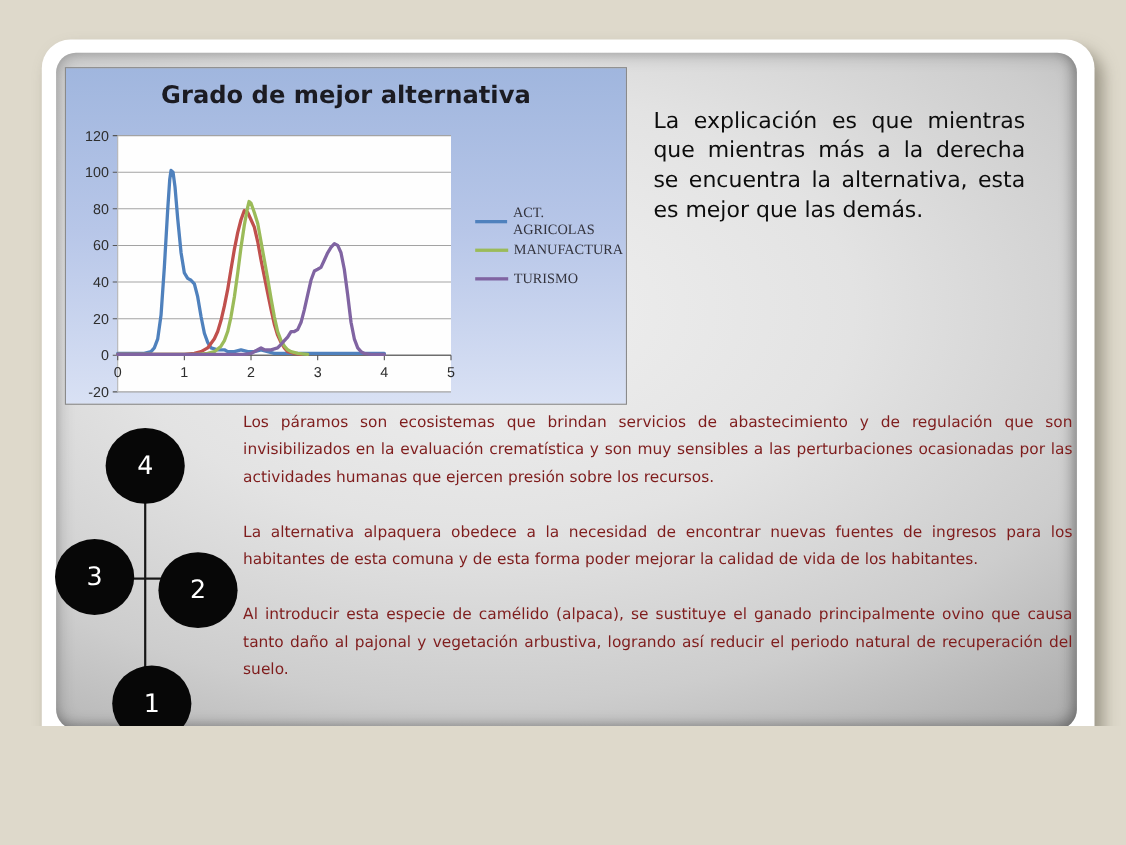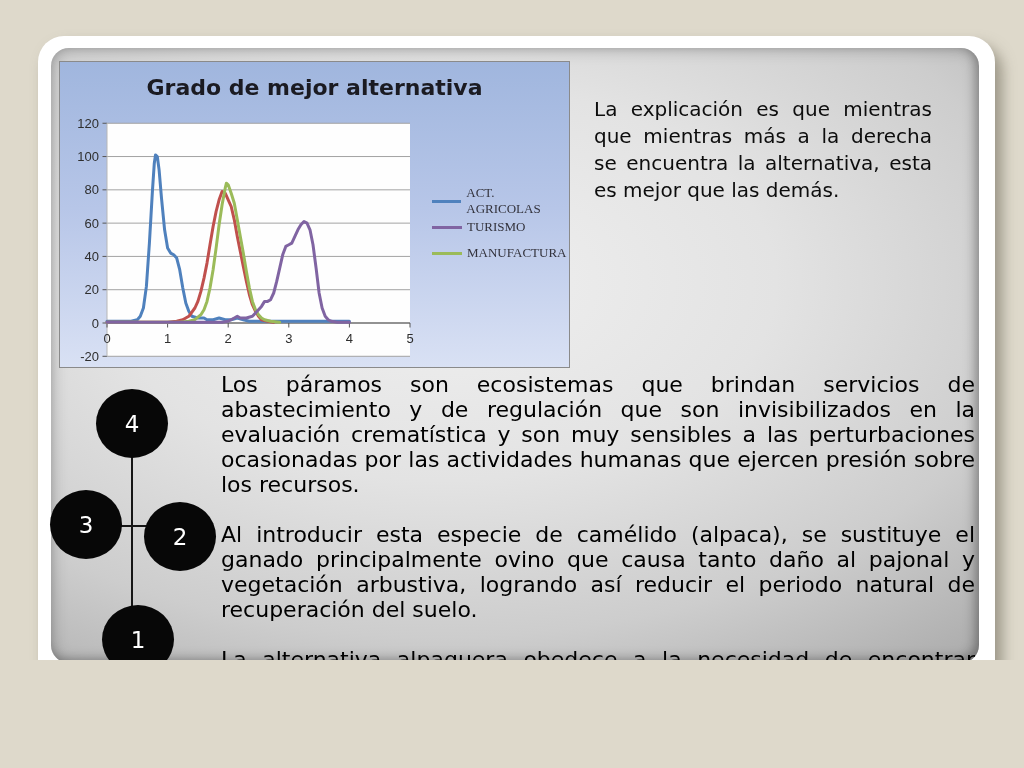--- a/index.html
+++ b/index.html
@@ -21,22 +21,22 @@
   #chart-svg{position:absolute;left:0;top:0;}
   #legend{position:absolute;left:372px;top:126px;}
   .legend-row{display:flex;align-items:center;height:26px;}
   .legend-swatch{display:inline-block;width:30px;height:3px;margin-right:5px;}
   .legend-label{font-family:Liberation Serif, serif;font-size:13px;color:#33333d;}
   .tick-label{font-family:"Liberation Sans",sans-serif;font-size:13px;fill:#2e2e2e;}
   
   #right-text{position:absolute;left:594px;top:96px;width:338px;font-size:20px;line-height:27px;
               color:#0d0d0d;text-align:justify;}
   #right-text p{margin:0;}
-  #body-text{position:absolute;left:221px;top:372px;width:754px;font-size:22px;line-height:25px;
-             color:#000000;text-align:justify;}
+  #body-text{position:absolute;left:221px;top:372px;width:754px;font-size:14px;line-height:25px;
+             color:#7f1d1d;text-align:justify;}
   #body-text p{margin:0 0 25px 0;}
   
   .node{position:absolute;width:72px;height:69px;border-radius:50%;background:#070707;color:#ffffff;
         display:flex;align-items:center;justify-content:center;font-size:23px;z-index:3;}
   .connector{position:absolute;background:#161616;z-index:2;}
   #conn-vertical{left:131px;top:456px;width:2px;height:151px;}
   #conn-horizontal{left:119px;top:525px;width:31px;height:2px;}
   #node-4{left:96px;top:389px;}
   #node-3{left:50px;top:490px;}
   #node-2{left:144px;top:502px;}
@@ -94,38 +94,38 @@
         <polyline points="47.0,260.2 77.3,260.2 107.6,260.2 116.7,259.3 122.8,257.7 128.8,254.3 134.9,246.0 137.9,239.4 140.9,229.4 144.0,216.1 147.0,201.1 150.0,182.8 153.1,164.5 156.1,149.5 159.1,137.8 162.1,129.5 165.2,131.2 168.2,137.8 171.2,144.5 174.3,157.8 177.3,174.4 180.3,189.4 183.3,204.4 186.4,219.4 189.4,232.7 192.4,242.7 195.5,249.3 198.5,254.3 201.5,257.7 207.6,259.3 213.7,260.2" fill="none" stroke="#C0504D" stroke-width="3" stroke-linejoin="round" stroke-linecap="round"></polyline>
         <polyline points="47.0,260.2 95.5,260.2 119.7,260.2 128.8,259.3 134.9,257.7 140.9,252.7 144.0,247.7 147.0,239.4 150.0,226.0 153.1,207.7 156.1,186.1 159.1,162.8 162.1,142.8 165.2,126.2 166.4,121.2 168.2,122.8 171.2,131.2 174.3,141.2 177.3,157.8 180.3,174.4 183.3,191.1 186.4,209.4 189.4,226.0 192.4,239.4 195.5,247.7 198.5,252.7 201.5,256.0 204.6,257.7 210.6,259.3 219.7,260.2" fill="none" stroke="#9BBB59" stroke-width="3" stroke-linejoin="round" stroke-linecap="round"></polyline>
         <polyline points="47.0,260.2 107.6,260.2 162.1,260.2 168.2,259.3 174.3,256.0 177.3,254.3 180.3,256.0 186.4,256.0 192.4,254.3 195.5,251.0 198.5,247.7 201.5,244.4 204.6,239.4 207.6,239.4 210.6,237.7 213.7,231.0 216.7,219.4 219.7,206.1 222.7,192.8 225.8,184.4 228.8,182.8 231.8,181.1 234.9,174.4 237.9,167.8 240.9,162.8 244.0,159.5 247.0,161.1 250.0,167.8 253.0,182.8 256.1,206.1 259.1,231.0 262.1,246.0 265.2,254.3 268.2,257.7 271.2,259.3 277.3,260.2 289.4,260.2" fill="none" stroke="#8064A2" stroke-width="3" stroke-linejoin="round" stroke-linecap="round"></polyline>
       </svg>
     <div id="legend">
         <div class="legend-row">
           <span class="legend-swatch" style="background: rgb(79, 129, 189);"></span>
           <span class="legend-label">ACT. AGRICOLAS</span>
         </div>
         <div class="legend-row">
+          <span class="legend-swatch" style="background: rgb(155, 187, 89);"></span>
+          <span class="legend-label">MANUFACTURA</span>
+        </div>
+        <div class="legend-row">
           <span class="legend-swatch" style="background: rgb(128, 100, 162);"></span>
           <span class="legend-label">TURISMO</span>
-        </div>
-        <div class="legend-row">
-          <span class="legend-swatch" style="background: rgb(155, 187, 89);"></span>
-          <span class="legend-label">MANUFACTURA</span>
         </div>
       </div>
   </div>
 
   <div id="right-text">
     <p>La explicación es que mientras que mientras más a la derecha se encuentra la alternativa, esta es mejor que las demás.</p>
   </div>
 
   <div id="body-text">
     <p>Los páramos son ecosistemas que brindan servicios de abastecimiento y de regulación que son invisibilizados en la evaluación crematística y son muy sensibles a las perturbaciones ocasionadas por las actividades humanas que ejercen presión sobre los recursos.</p>
+    <p>La alternativa alpaquera obedece a la necesidad de encontrar nuevas fuentes de ingresos para los habitantes de esta comuna y de esta forma poder mejorar la calidad de vida de los habitantes.</p>
     <p>Al introducir esta especie de camélido (alpaca), se sustituye el ganado principalmente ovino que causa tanto daño al pajonal y vegetación arbustiva, logrando así reducir el periodo natural de recuperación del suelo.</p>
-    <p>La alternativa alpaquera obedece a la necesidad de encontrar nuevas fuentes de ingresos para los habitantes de esta comuna y de esta forma poder mejorar la calidad de vida de los habitantes.</p>
   </div>
 
   <div class="connector" id="conn-vertical"></div>
   <div class="connector" id="conn-horizontal"></div>
   <div class="node" id="node-4">
     <span>4</span>
   </div>
   <div class="node" id="node-3">
     <span>3</span>
   </div>

